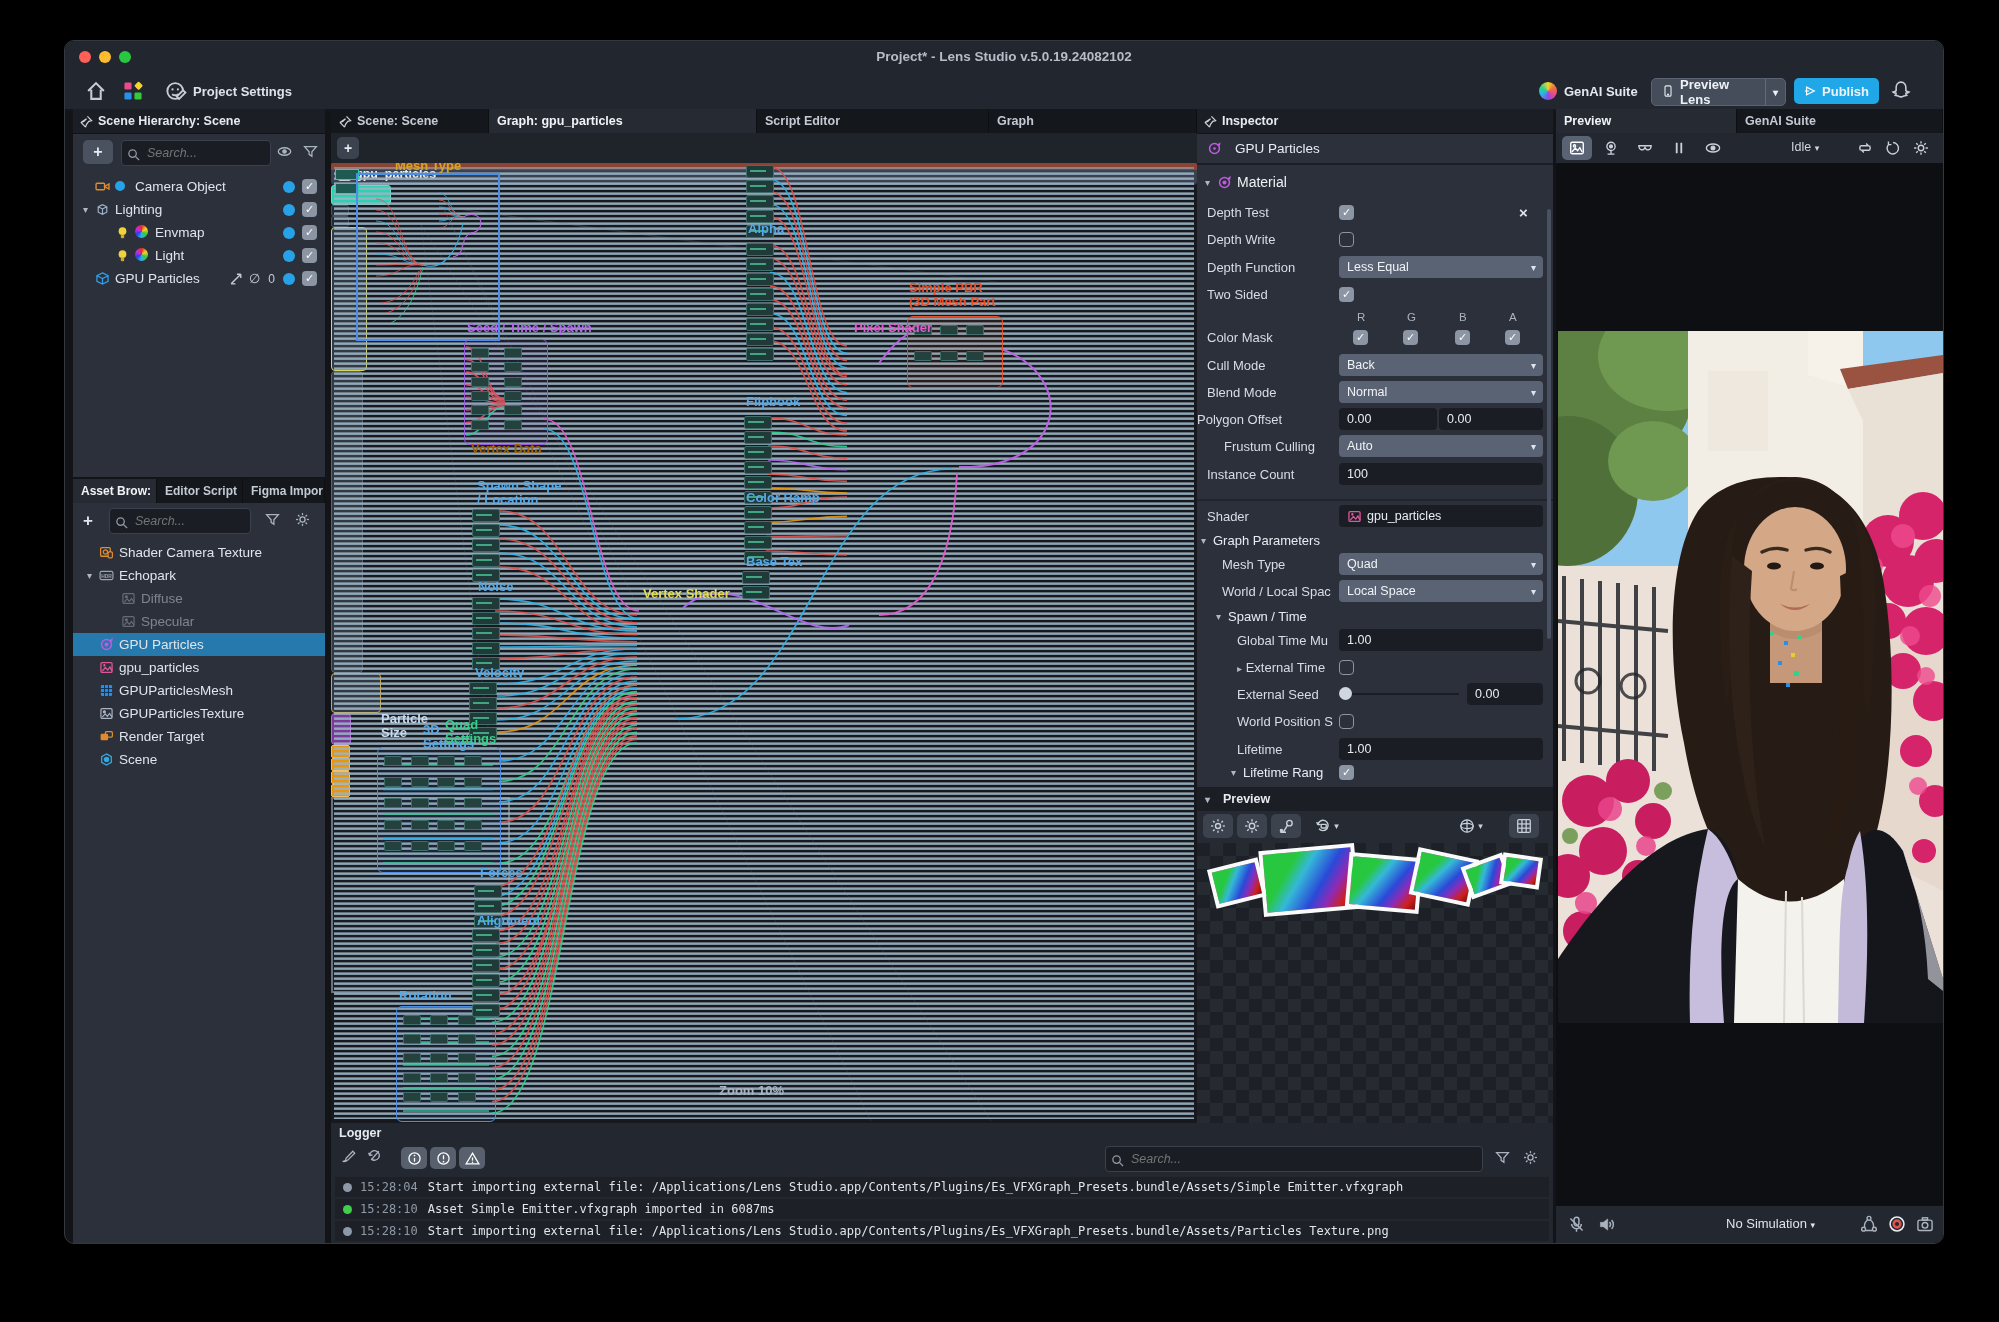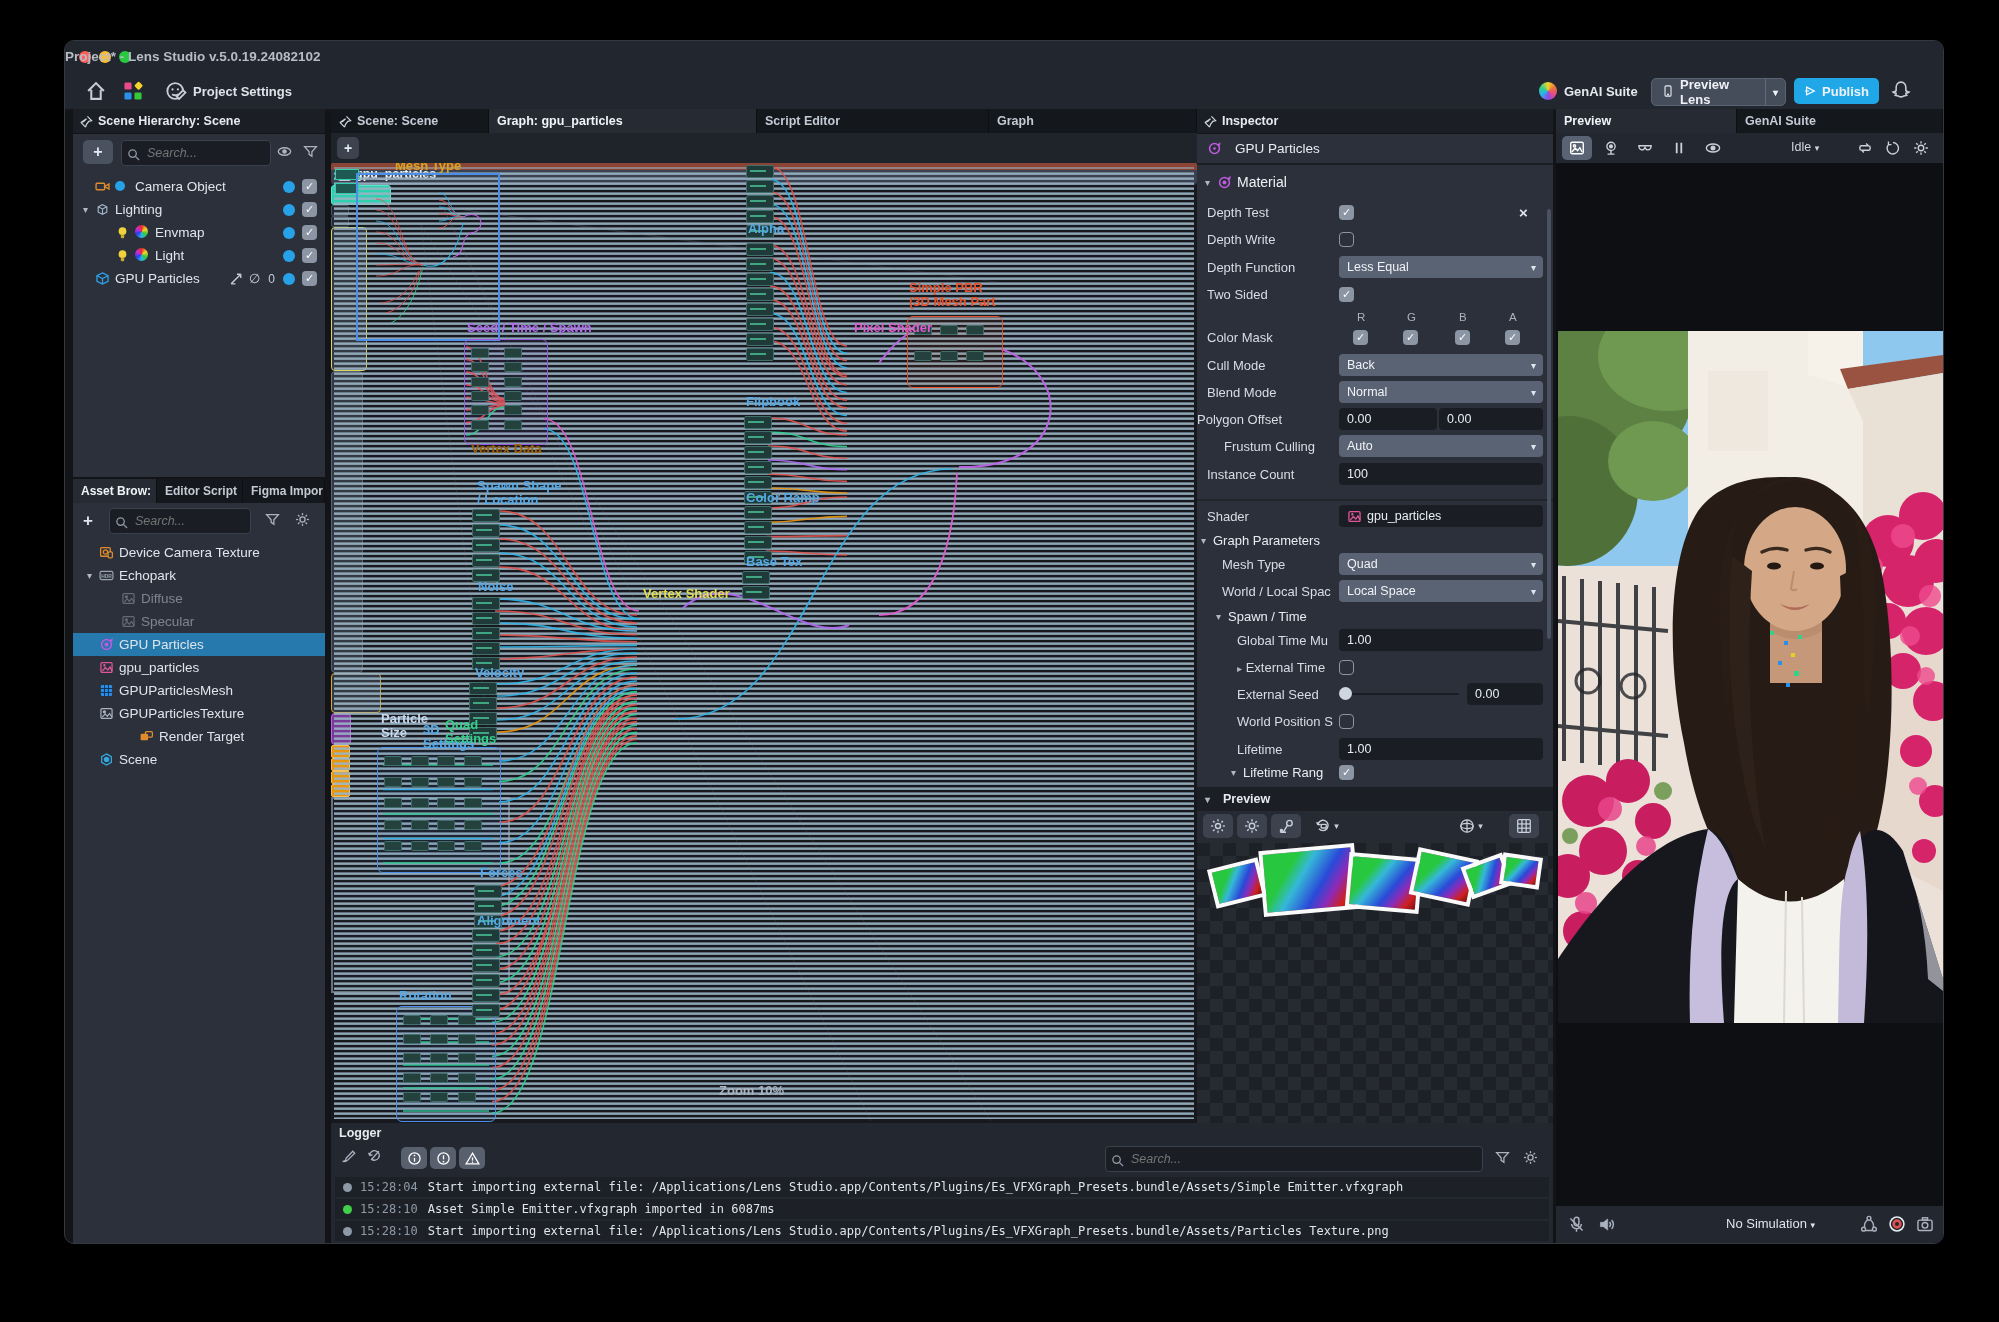--- a/index.html
+++ b/index.html
@@ -3,21 +3,21 @@
 <meta charset="utf-8">
 <style>
   html,body{margin:0;padding:0;background:#000;width:1999px;height:1322px;overflow:hidden;
     font-family:"Liberation Sans", sans-serif; -webkit-font-smoothing:antialiased;}
   .abs{position:absolute;}
   #window{position:absolute;left:64px;top:40px;width:1878px;height:1202px;background:#121418;
     border-radius:10px;overflow:hidden;box-shadow:0 20px 60px rgba(0,0,0,.8);border:1px solid #34383f;}
   
   #titlebar{position:absolute;left:0;top:0;width:100%;height:32px;background:#22262e;}
   .tl{position:absolute;top:10px;width:12px;height:12px;border-radius:50%;}
-  #title-text{position:absolute;left:0;right:0;top:8px;text-align:left;color:#b7bdc7;font-size:13.5px;font-weight:bold;}
+  #title-text{position:absolute;left:0;right:0;top:8px;text-align:center;color:#b7bdc7;font-size:13.5px;font-weight:bold;}
   
   #toolbar{position:absolute;left:0;top:32px;width:100%;height:36px;background:#22262e;border-bottom:2px solid #15171c;}
   .tbicon{position:absolute;top:7px;width:22px;height:22px;color:#c6cdd6;}
   .tbicon svg{width:100%;height:100%;}
   .btn{position:absolute;top:5px;height:26px;border-radius:5px;display:flex;align-items:center;color:#eef2f6;font-size:13px;font-weight:bold;}
   
   .panel{position:absolute;background:#2b303a;overflow:hidden;}
   .phead{position:absolute;left:0;top:0;width:100%;height:24px;background:#1b1e24;display:flex;align-items:center;
     color:#e6eaf0;font-size:12.5px;font-weight:bold;border-bottom:1px solid #111317;}
   .pin{width:13px;height:13px;margin:0 5px 0 7px;color:#cdd4dd;flex:none;}
@@ -279,21 +279,21 @@
         <div class="trow" style="top: 0px;">
           <span style="width:14px;flex:none"></span>
           <span class="chev"></span>
           <span class="ticon"><svg viewBox="0 0 14 14" style="width:15px;height:15px">
               <g fill="none" stroke="#e08b2d" stroke-width="1.2">
                 <rect x="1.5" y="2.5" width="9" height="8" rx="1"></rect>
                 <circle cx="6" cy="6.5" r="2"></circle>
                 <rect x="8.5" y="6.5" width="4" height="5.5" rx="1" fill="#2b303a"></rect>
               </g>
             </svg></span>
-          <span class="lbl">Device Camera Texture</span>
+          <span class="lbl">Shader Camera Texture</span>
         </div>
         <div class="trow" style="top: 23px;">
           <span style="width:14px;flex:none"></span>
           <span class="chev">▾</span>
           <span class="ticon"><svg viewBox="0 0 14 14" style="width:15px;height:15px">
               <rect x="1" y="3.2" width="12" height="7.6" rx="1.4" fill="none" stroke="#9aa5b2" stroke-width="1.1"></rect>
               <text x="7" y="8.9" font-size="4.6" fill="#9aa5b2" text-anchor="middle" font-family="sans-serif" font-weight="bold">HDR</text>
             </svg></span>
           <span class="lbl">Echopark</span>
         </div>
@@ -363,21 +363,21 @@
           <span class="chev"></span>
           <span class="ticon"><svg viewBox="0 0 14 14" style="width:15px;height:15px">
               <g fill="none" stroke="#aab4c2" stroke-width="1.1">
                 <rect x="1.8" y="2.4" width="10.4" height="9.2" rx="1.2"></rect>
                 <circle cx="5" cy="5.4" r="1" fill="#aab4c2"></circle>
                 <path d="M3,10.4 l2.8,-3 2,2.2 2,-2.6 2.4,3.4"></path>
               </g>
             </svg></span>
           <span class="lbl">GPUParticlesTexture</span>
         </div>
-        <div class="trow" style="top: 184px; padding-left: 40px;">
+        <div class="trow" style="top: 184px;">
           <span style="width:14px;flex:none"></span>
           <span class="chev"></span>
           <span class="ticon"><svg viewBox="0 0 14 14" style="width:15px;height:15px">
               <rect x="1.5" y="4.5" width="7" height="6" rx="1" fill="#e08b2d"></rect>
               <rect x="6" y="2.5" width="6.5" height="5" rx="1" fill="none" stroke="#e08b2d" stroke-width="1.2"></rect>
             </svg></span>
           <span class="lbl">Render Target</span>
         </div>
         <div class="trow" style="top: 207px;">
           <span style="width:14px;flex:none"></span>

